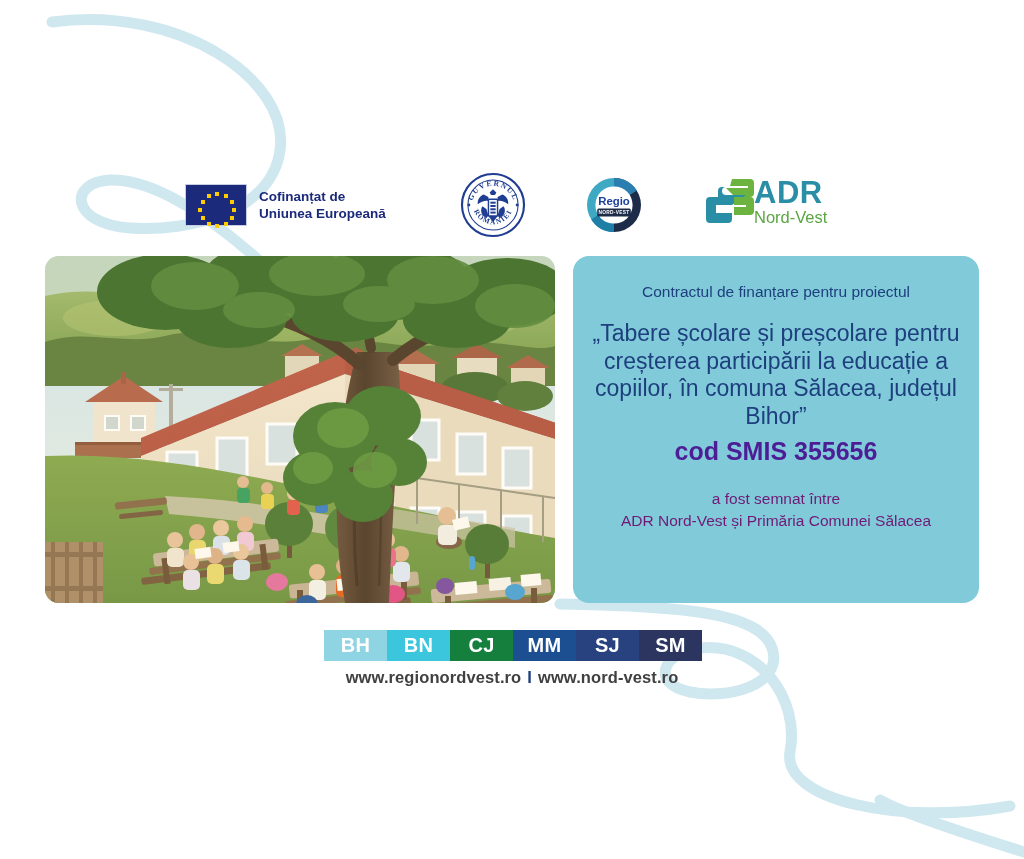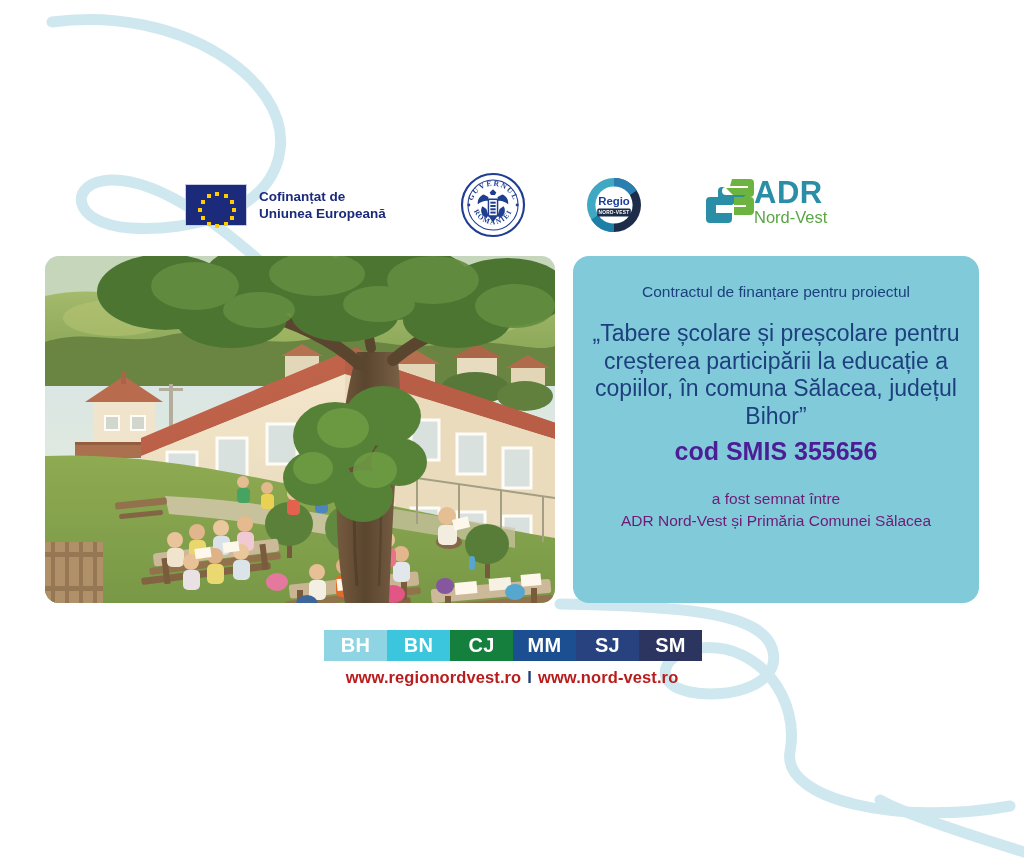--- a/index.html
+++ b/index.html
@@ -177,21 +177,21 @@
     left: 0;
     top: 668px;
     width: 1024px;
     text-align: center;
     font-size: 16.5px;
     font-weight: bold;
     color: #1d3f7d;
     letter-spacing: 0.1px;
   }
   #website-line .sep { padding: 0 6px; }
-  #website-line a { color: #b91c1c; text-decoration: none; }
+  #website-line a { color: #404040; text-decoration: none; }
 </style>
 </head>
 <body>
 
 <div id="stage">
 
   <svg class="swoosh" id="swoosh-top-left" width="1024" height="859">
     <path d="M 62 22 C 190 5, 300 80, 290 150 C 282 212, 200 232, 140 228
              C 80 224, 78 182, 120 180 C 170 178, 240 230, 300 290
              C 360 350, 440 380, 520 358" fill="none" stroke="#cfe8ef" stroke-width="11" stroke-linecap="round" transform="translate(-10,0)"></path>

